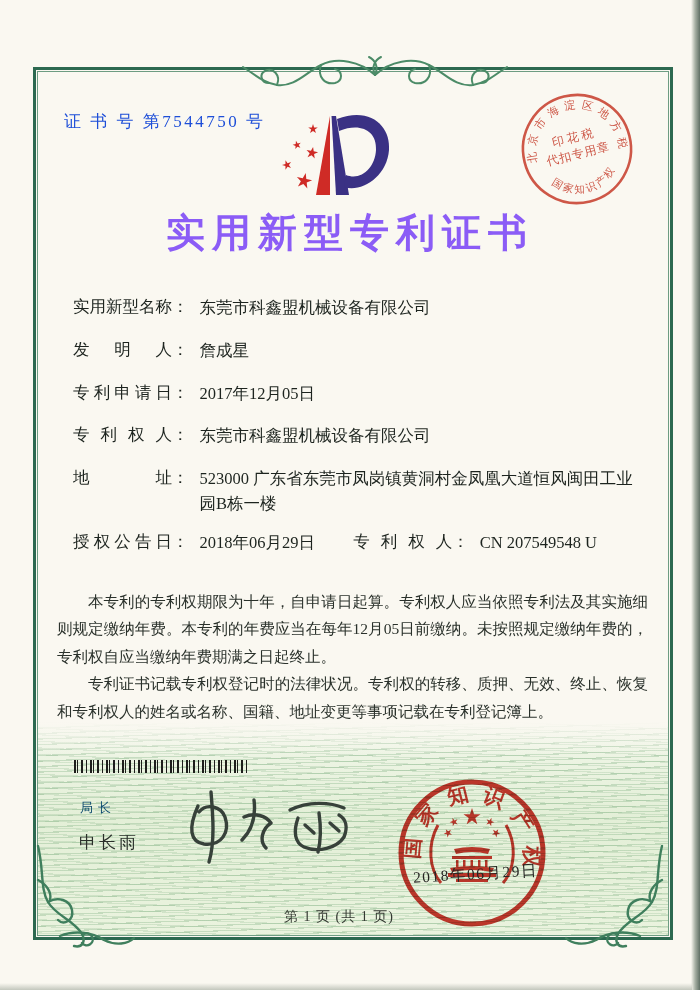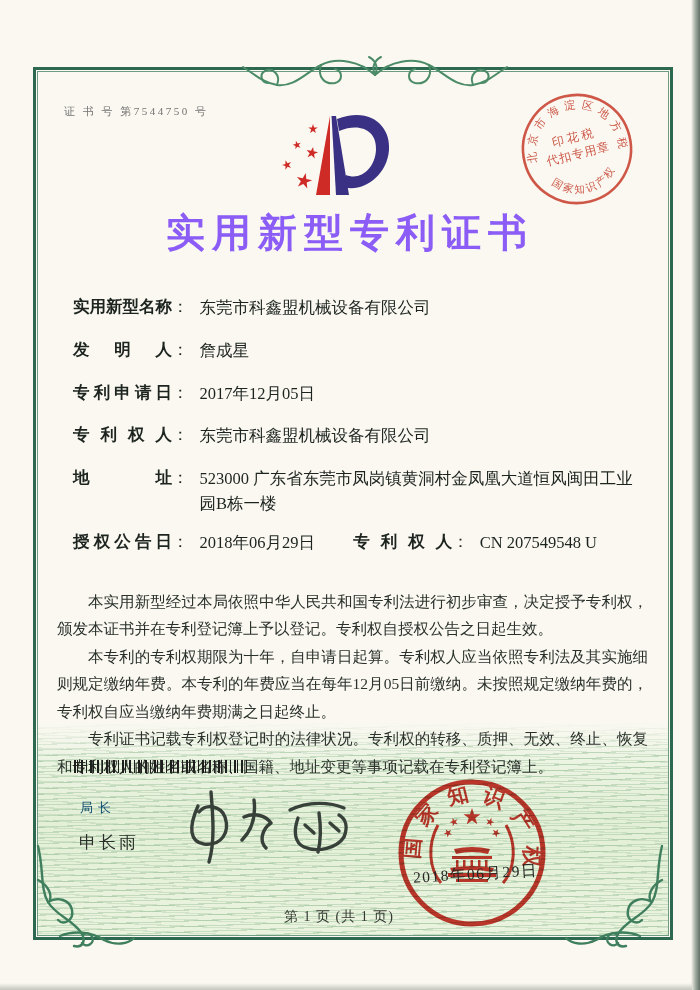--- a/index.html
+++ b/index.html
@@ -25,30 +25,30 @@
       linear-gradient(180deg,#f2f7ea 0%,#e3efd7 45%,#eaf3de 100%);
   }
   .pattern::before { content:""; position:absolute; left:0; right:0; top:0; height:34px;
     background:linear-gradient(#faf8f1,rgba(250,248,241,0)); }
 
   
   .frame { left:33px; top:67px; right:27px; bottom:50px; border:3px solid #2c6950; z-index:2; }
   .frame-inner { position:absolute; inset:1px; border:1px solid #6d9c82; }
 
   
-  .cert-no { left:64px; top:104px; z-index:5; font-size:11px; letter-spacing:2.5px; color:#737373; }
+  .cert-no { left:64px; top:110px; z-index:5; font-size:17px; letter-spacing:2.5px; color:#1d4ed8; }
   .logo { left:276px; top:98px; z-index:5; }
   .title { left:0; right:0; top:206px; z-index:5; text-align:center;
     font-size:39px; font-weight:bold; letter-spacing:7px; color:#8b5cf6; }
 
   
   .fields { left:73px; top:296px; width:572px; z-index:5; font-size:16.5px; color:#1d241f; }
   .frow { margin-bottom:18px; white-space:nowrap; }
   .frow.addr { margin-bottom:14px; }
-  .flabel { display:inline-block; width:99px; text-align:justify; text-align-last:justify;font-weight:bold; }
+  .flabel { display:inline-block; width:99px; text-align:justify; text-align-last:justify; }
   .fvalue { display:inline-block; vertical-align:top; margin-left:11px; white-space:normal; max-width:445px; line-height:1.5; }
   .pair2 { margin-left:34px; }
 
   
   .paragraphs { left:57px; top:588px; width:591px; z-index:5;
     font-size:15.5px; line-height:1.77; text-align:justify; color:#2a312b; }
   .paragraphs p { margin:0; text-indent:2em; }
 
   
   .barcode { left:74px; top:760px; width:176px; height:13px; z-index:5;
@@ -170,21 +170,20 @@
     <div class="frow addr">
       <span class="flabel">地址</span><span>：</span><span class="fvalue">523000 广东省东莞市凤岗镇黄洞村金凤凰大道恒风闽田工业园B栋一楼</span>
     </div>
     <div class="frow">
       <span><span class="flabel">授权公告日</span><span>：</span><span class="fvalue">2018年06月29日</span></span>
       <span class="pair2"><span class="flabel">专利权人</span><span>：</span><span class="fvalue">CN 207549548 U</span></span>
     </div>
   </div>
 
   <div class="abs paragraphs">
-    <p>本实用新型经过本局依照中华人民共和国专利法进行初步审查，决定授予专利权，颁发本证书并在专利登记簿上予以登记。专利权自授权公告之日起生效。</p>
     <p>本专利的专利权期限为十年，自申请日起算。专利权人应当依照专利法及其实施细则规定缴纳年费。本专利的年费应当在每年12月05日前缴纳。未按照规定缴纳年费的，专利权自应当缴纳年费期满之日起终止。</p>
     <p>专利证书记载专利权登记时的法律状况。专利权的转移、质押、无效、终止、恢复和专利权人的姓名或名称、国籍、地址变更等事项记载在专利登记簿上。</p>
   </div>
 
   <div class="abs barcode"></div>
 
   <div class="abs signer-title">局长</div>
   <div class="abs signer-name">申长雨</div>
 
   <svg class="abs signature-svg" width="190" height="82" viewBox="0 0 190 82">

